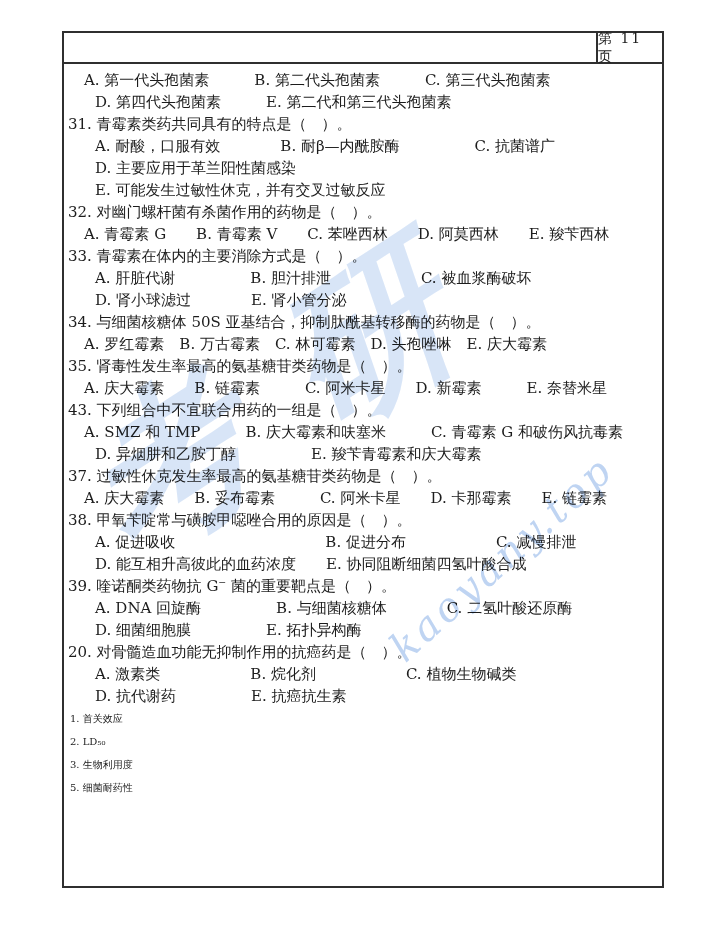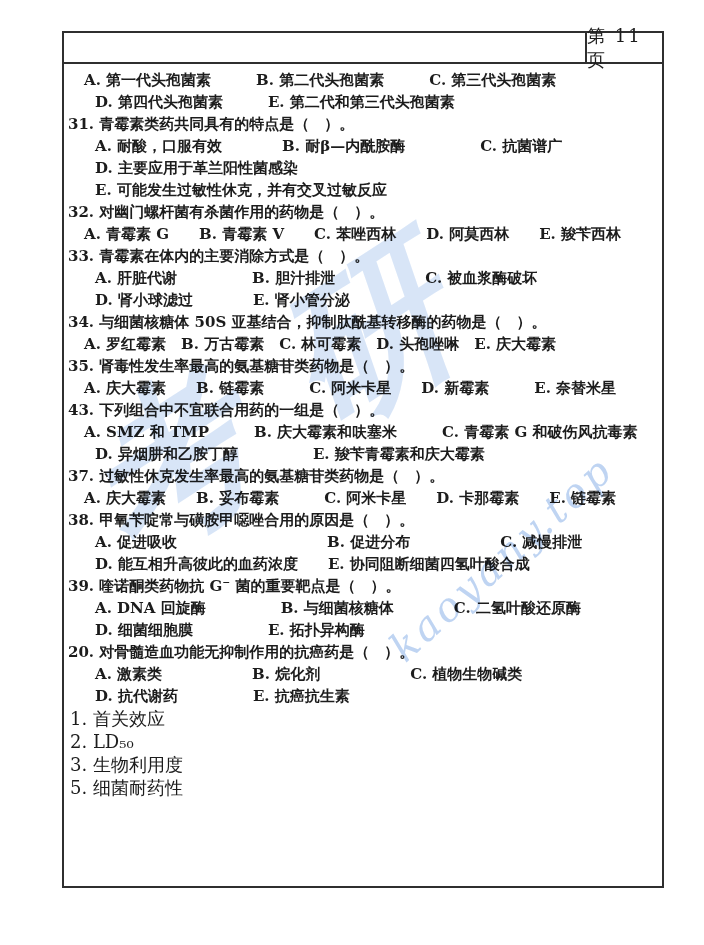--- a/index.html
+++ b/index.html
@@ -9,41 +9,41 @@
     color:#1c1c1c;
   }
   .sheet{
     position:absolute;left:62px;top:31px;width:602px;height:857px;
     border:2px solid #2f2f2f;box-sizing:border-box;background:transparent;
   }
   .header-row{
     position:relative;height:31px;border-bottom:2px solid #2f2f2f;box-sizing:border-box;
   }
   .page-num-cell{
-    position:absolute;right:0;top:0;width:77px;height:100%;
+    position:absolute;right:0;top:0;width:66px;height:100%;
     border-left:2px solid #2f2f2f;box-sizing:border-box;
     display:flex;align-items:center;justify-content:center;
-    font-size:18px;letter-spacing:2px;
+    font-size:14px;letter-spacing:2px;
   }
   .content{
     padding:5px 4px 0 3px;
   }
   .line{
     height:22px;line-height:22px;font-size:15px;
-    white-space:pre;overflow:visible;font-weight:bold;
+    white-space:pre;overflow:visible;
   }
   .line.q{padding-left:1px;}
   .line.o1{padding-left:17px;}
   .line.o2{padding-left:28px;}
   .h2{
     margin-top:16px;height:24px;line-height:24px;
     font-size:16.5px;font-weight:bold;white-space:pre;padding-left:1px;
   }
   .item-line{
-    height:23px;line-height:23px;font-size:18px;white-space:pre;padding-left:3px;
+    height:23px;line-height:23px;font-size:10px;white-space:pre;padding-left:3px;
   }
   
   .wm{
     position:absolute;pointer-events:none;font-style:italic;
     mix-blend-mode:multiply;z-index:5;
   }
   .wm-cn{
     left:95px;top:385px;font-size:165px;font-weight:bold;letter-spacing:70px;
     transform:rotate(-33deg);transform-origin:30px 110px;opacity:0.45;
     font-family:"DejaVu Serif","Liberation Serif",serif;

